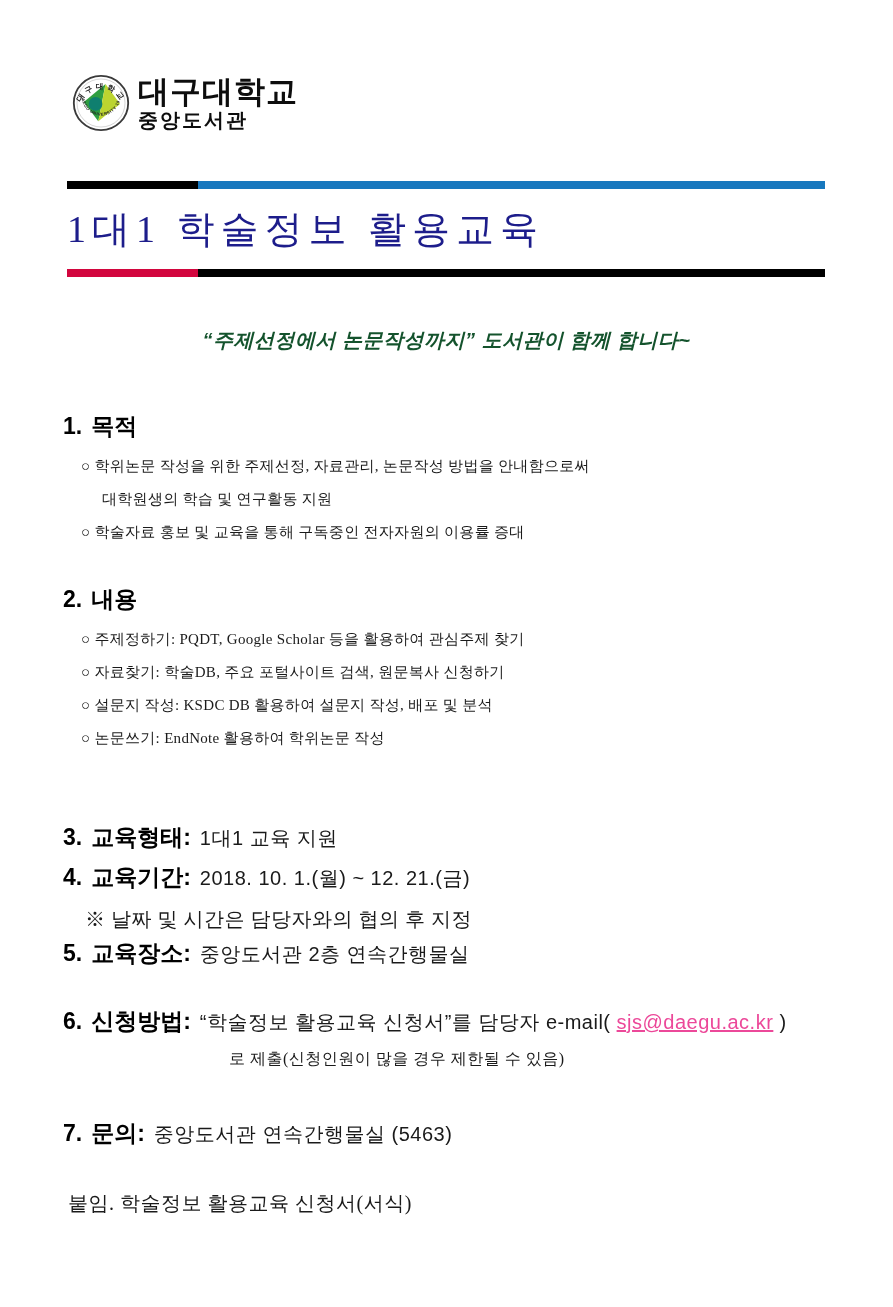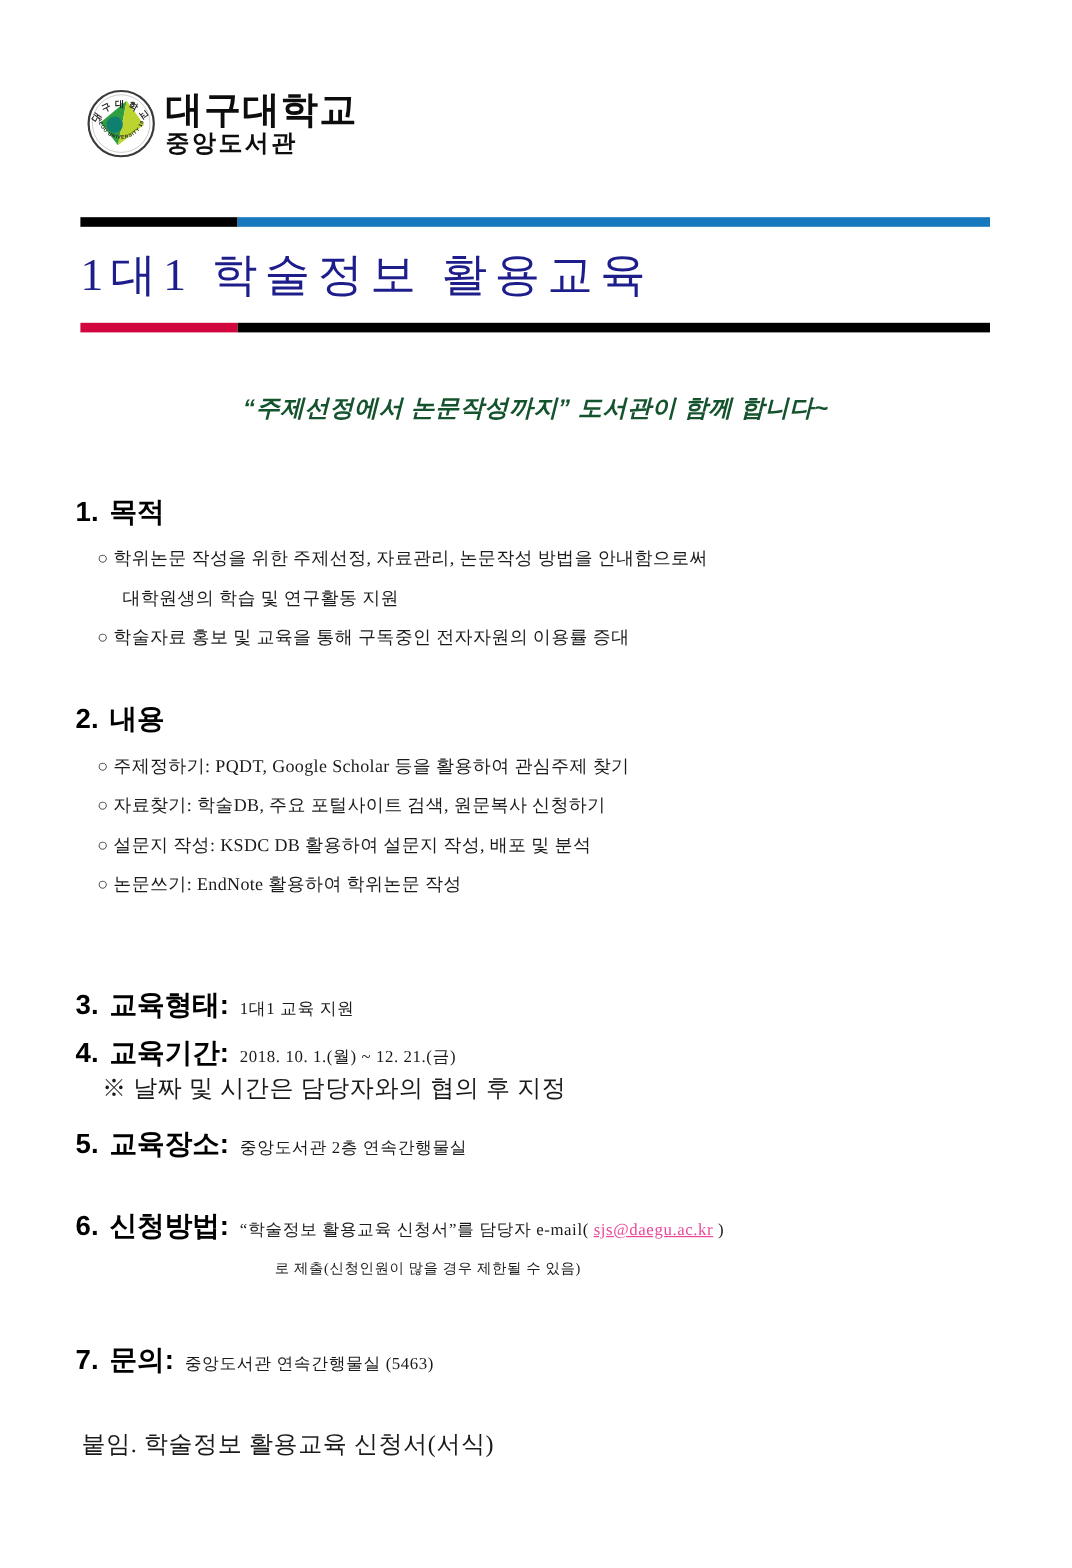--- a/index.html
+++ b/index.html
@@ -62,38 +62,38 @@
 
   
   .section { position:absolute; left:63px; width:795px; }
   .sec-head {
     font-family:"Liberation Sans", sans-serif;
     font-weight:bold; font-size:23px; color:#000;
     display:flex; align-items:baseline; gap:9px;
   }
   .sec-line { display:flex; align-items:baseline; gap:9px; }
   .sec-line .body-text {
-    font-family:Liberation Serif, serif;
-    font-weight:normal; font-size:14px; color:#1a1a1a;
+    font-family:Liberation Sans, sans-serif;
+    font-weight:normal; font-size:20px; color:#1a1a1a;
     letter-spacing:0.5px;
   }
   .bullets { margin-top:8px; }
   .bullet {
     font-size:15px; line-height:33px;
     padding-left:18px; letter-spacing:0.3px;
     white-space:nowrap;
   }
   .bullet-cont { padding-left:39px; }
   .note-line {
-    padding-left:22px;
+    margin-top:13px; padding-left:22px;
     font-size:20px; letter-spacing:0.5px;
   }
   .apply-line2 {
     margin-top:12px; padding-left:166px;
-    font-size:12px; letter-spacing:0.5px;
+    font-size:16px; letter-spacing:0.5px;
   }
   .email-link { color:#ec4899; text-decoration:underline; cursor:pointer; }
 
   .footer-line {
     position:absolute; left:68px; top:1190px;
     font-size:20px; letter-spacing:0.5px;
   }
 
   #s1 { top:411px; }
   #s2 { top:584px; }

